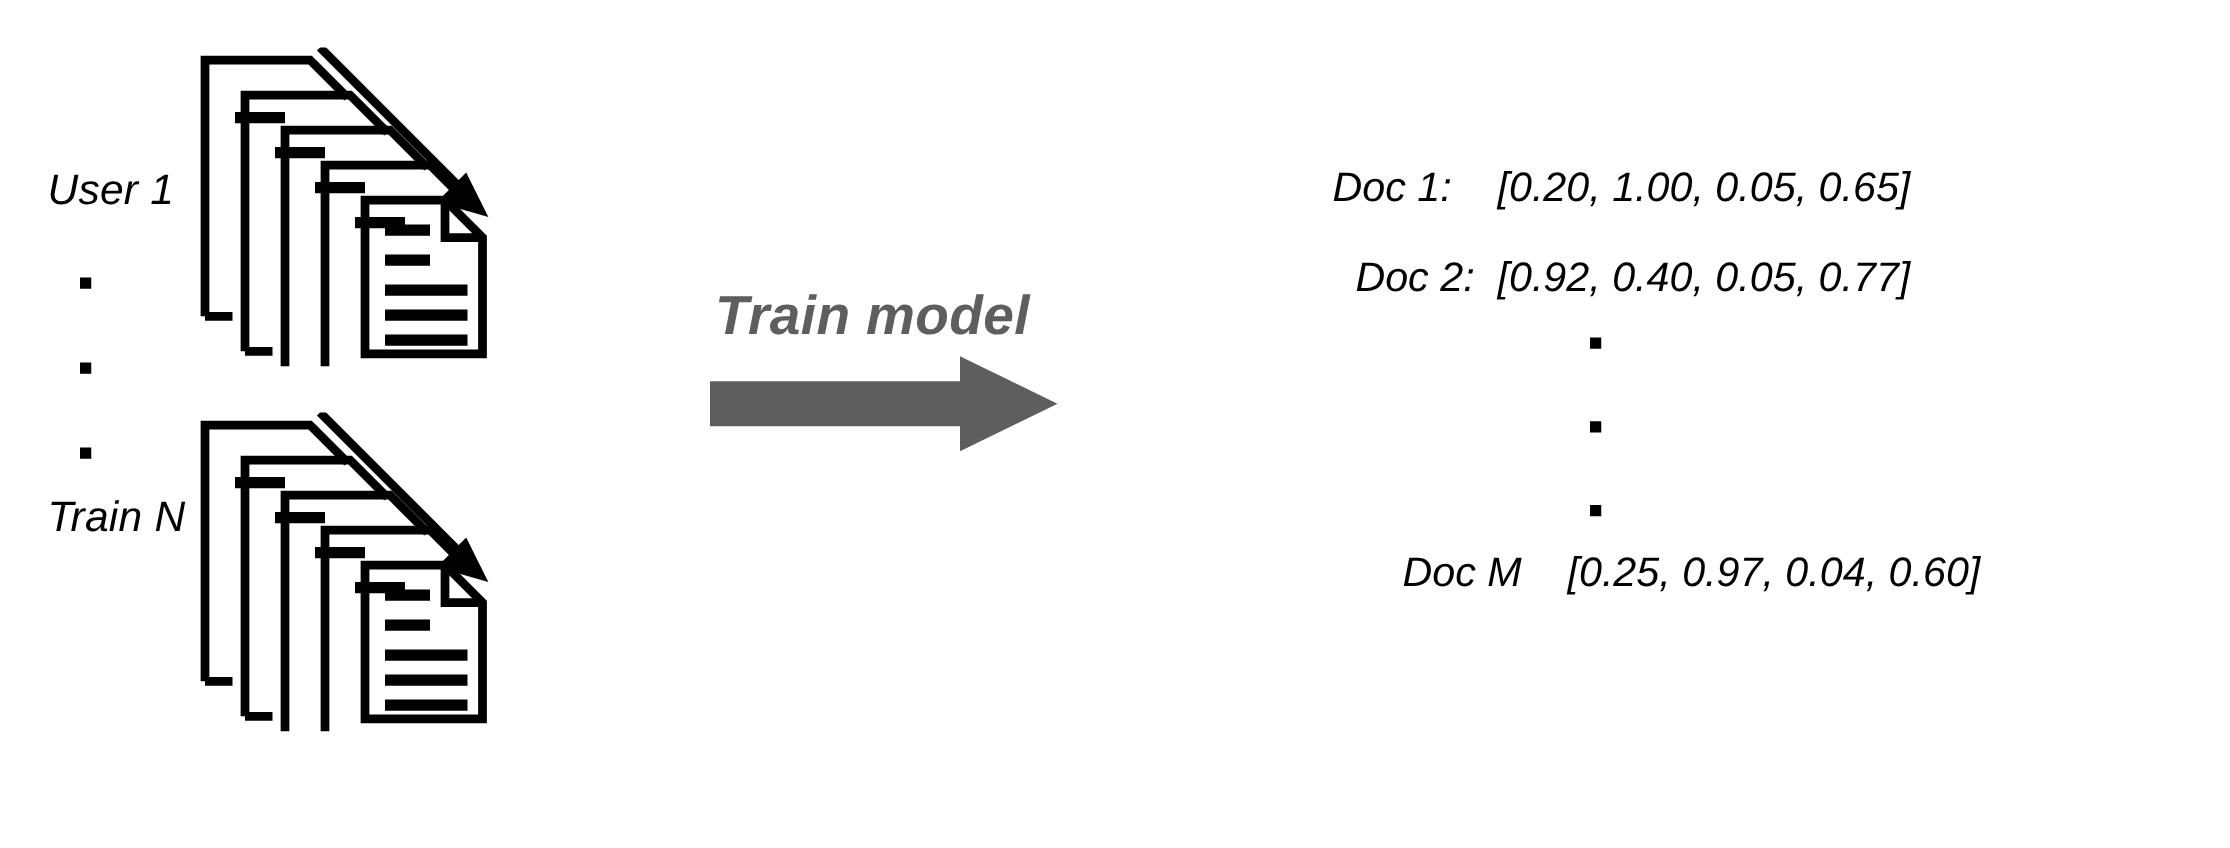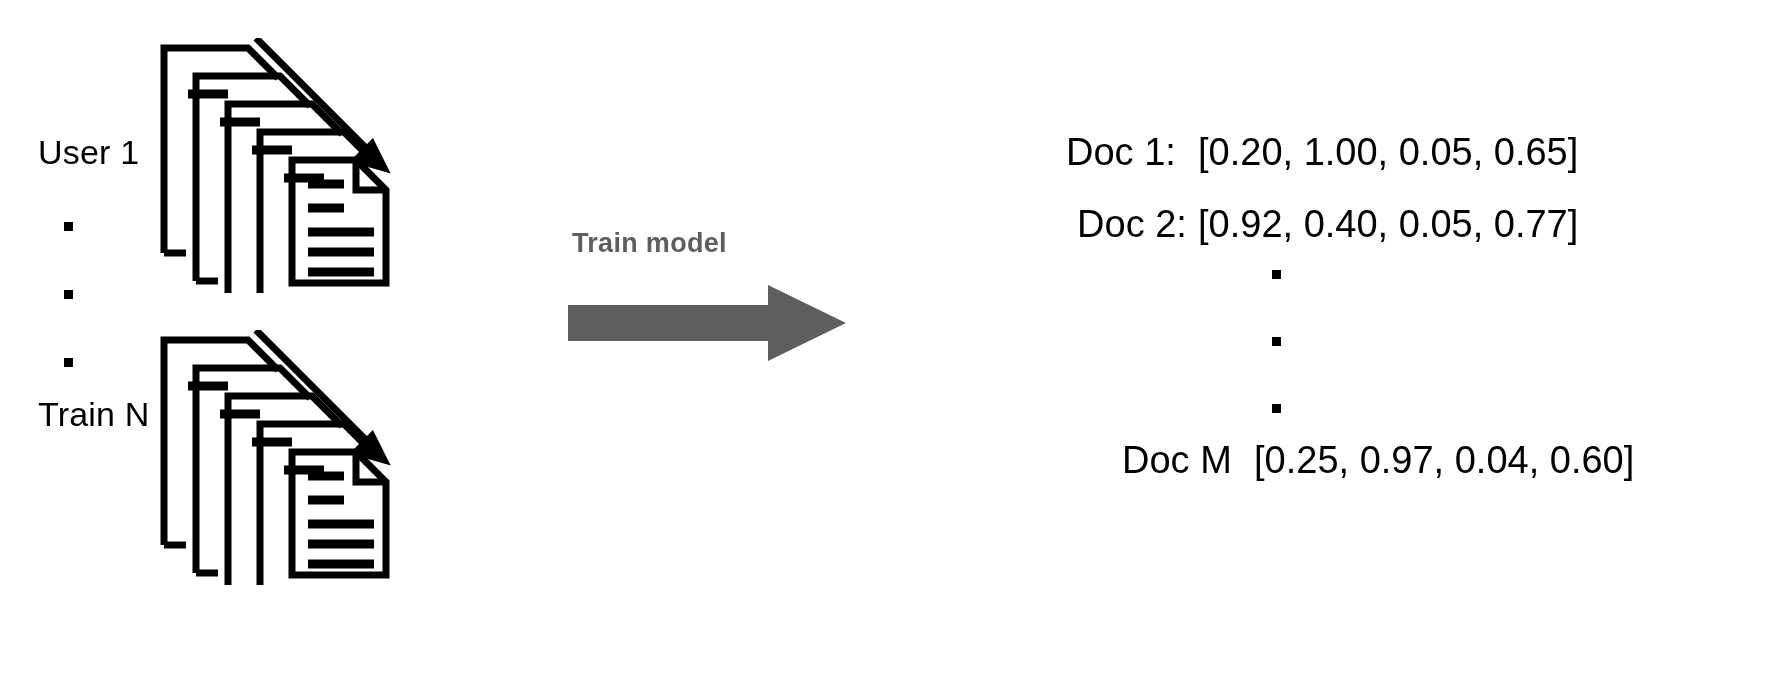--- a/index.html
+++ b/index.html
@@ -12,20 +12,21 @@
     height: 678px;
     position: relative;
     overflow: hidden;
     font-family: "Liberation Sans", sans-serif;
     color: #000000;
   }
 
   .stage {
     position: absolute;
     inset: 0;
+    font-style: italic;
   }
 
   
   .user-label {
     position: absolute;
     font-size: 34px;
     line-height: 1;
     color: #000;
     white-space: nowrap;
     letter-spacing: 0.2px;
@@ -58,38 +59,38 @@
   }
   #doc-stack-user-1 { left: 152px; top: 38px; }
   #doc-stack-user-n { left: 152px; top: 330px; }
   .doc-stack svg { display: block; width: 100%; height: 100%; }
 
   
   #train-model-label {
     position: absolute;
     left: 572px;
     top: 228px;
-    font-size: 27px;
+    font-size: 44px;
     font-weight: bold;
     letter-spacing: 0.3px;
     white-space: nowrap;
   }
   #train-arrow {
     position: absolute;
     left: 568px;
     top: 283px;
     width: 280px;
     height: 80px;
   }
   #train-arrow svg { display: block; width: 100%; height: 100%; }
 
   
   .vector-row {
     position: absolute;
-    font-size: 38px;
+    font-size: 33px;
     line-height: 1;
     white-space: nowrap;
     color: #000;
   }
   .vector-row .vec-name {
     display: inline-block;
     width: 132px;
   }
   .vector-row .vec-values { display: inline-block; }
 

